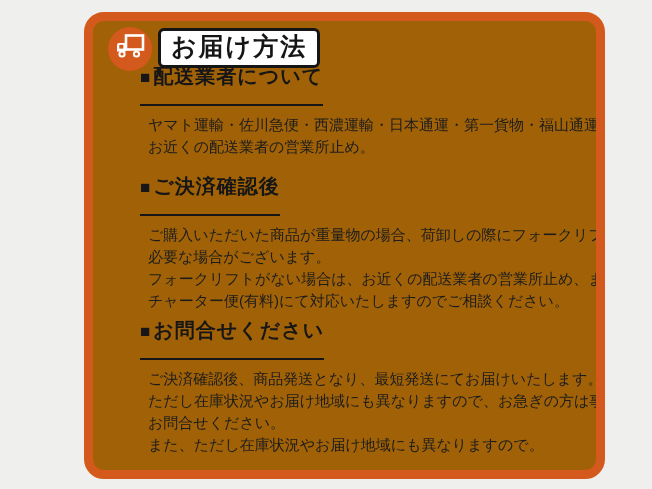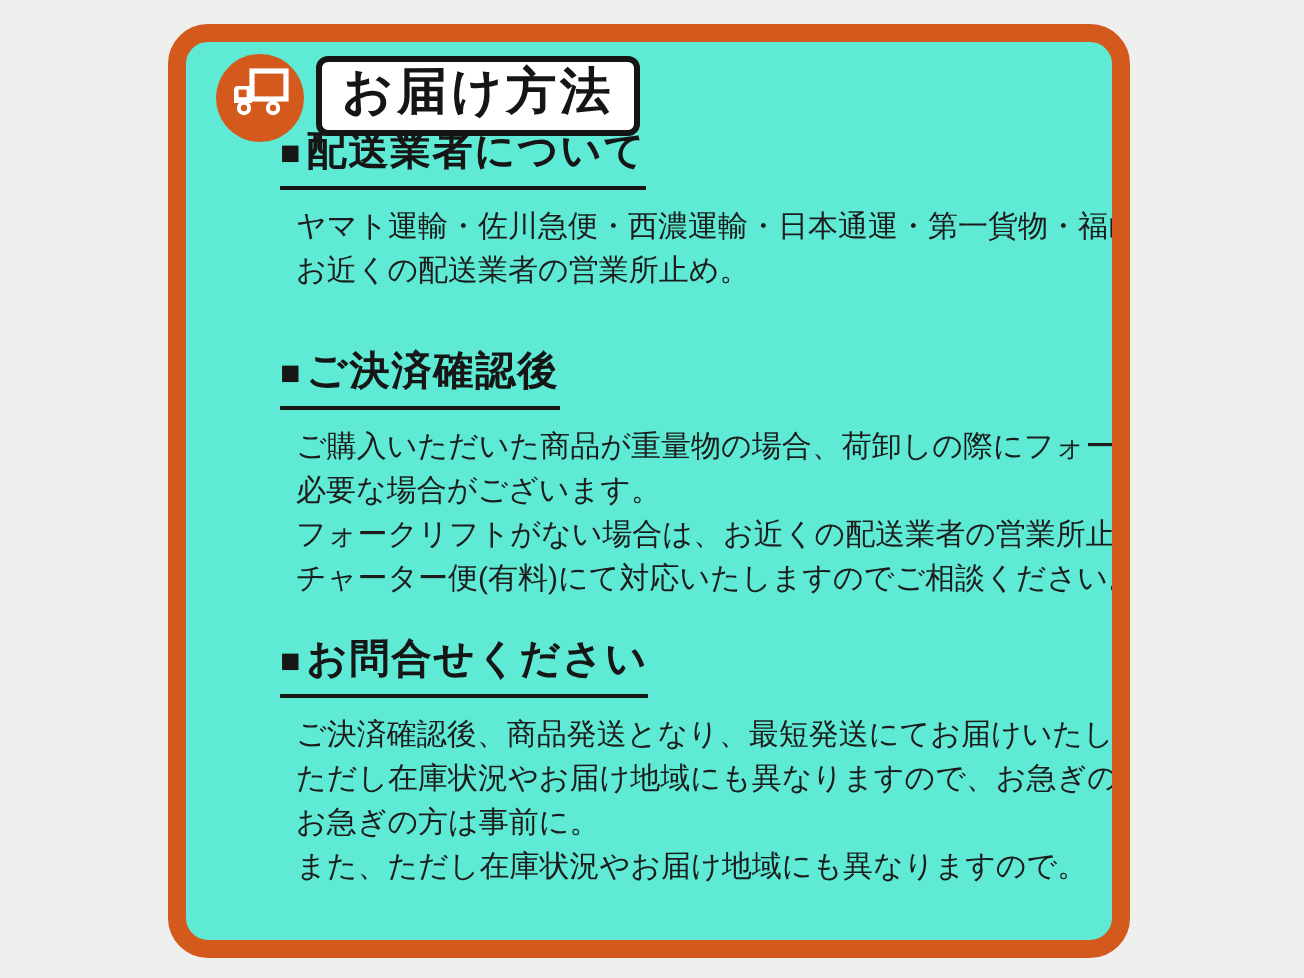--- a/index.html
+++ b/index.html
@@ -11,24 +11,24 @@
     height: 489px;
     background: #efefee;
     position: relative;
     font-family: "Liberation Sans", "DejaVu Sans", sans-serif;
     overflow: hidden;
   }
   .panel {
     position: absolute;
     left: 84px;
     top: 12px;
-    width: 481px;
+    width: 521px;
     height: 467px;
     box-sizing: border-box;
-    background: #5eead4;
+    background: #a16207;
     border: 9px solid #d4591c;
     border-radius: 20px;
     overflow: hidden;
   }
   .panel-inner {
     position: relative;
     width: 100%;
     height: 100%;
   }
   .icon-circle {
@@ -64,21 +64,21 @@
     width: 412px;
   }
   #sec1 { top: 44px; }
   #sec2 { top: 154px; }
   #sec3 { top: 298px; }
   .sec-heading {
     font-size: 20px;
     font-weight: bold;
     color: #161616;
     border-bottom: 2px solid #161616;
-    padding-bottom: 6px;
+    padding-bottom: 16px;
     display: inline-block;
     letter-spacing: 1px;
     line-height: 1.1;
     white-space: nowrap;
   }
   .bullet {
     font-size: 17px;
     margin-right: 2px;
   }
   .sec-body {
@@ -127,19 +127,19 @@
         <div>フォークリフトがない場合は、お近くの配送業者の営業所止め、または</div>
         <div>チャーター便(有料)にて対応いたしますのでご相談ください。</div>
       </div>
     </div>
 
     <div class="section" id="sec3">
       <div class="sec-heading"><span class="bullet">■</span><span>お問合せください</span></div>
       <div class="sec-body">
         <div>ご決済確認後、商品発送となり、最短発送にてお届けいたします。</div>
         <div>ただし在庫状況やお届け地域にも異なりますので、お急ぎの方は事前に</div>
-        <div>お急ぎの方は事前に。</div>
+        <div>お問合せください。</div>
         <div>また、ただし在庫状況やお届け地域にも異なりますので。</div>
       </div>
     </div>
 
   </div>
 </div>
 
 </body></html>

